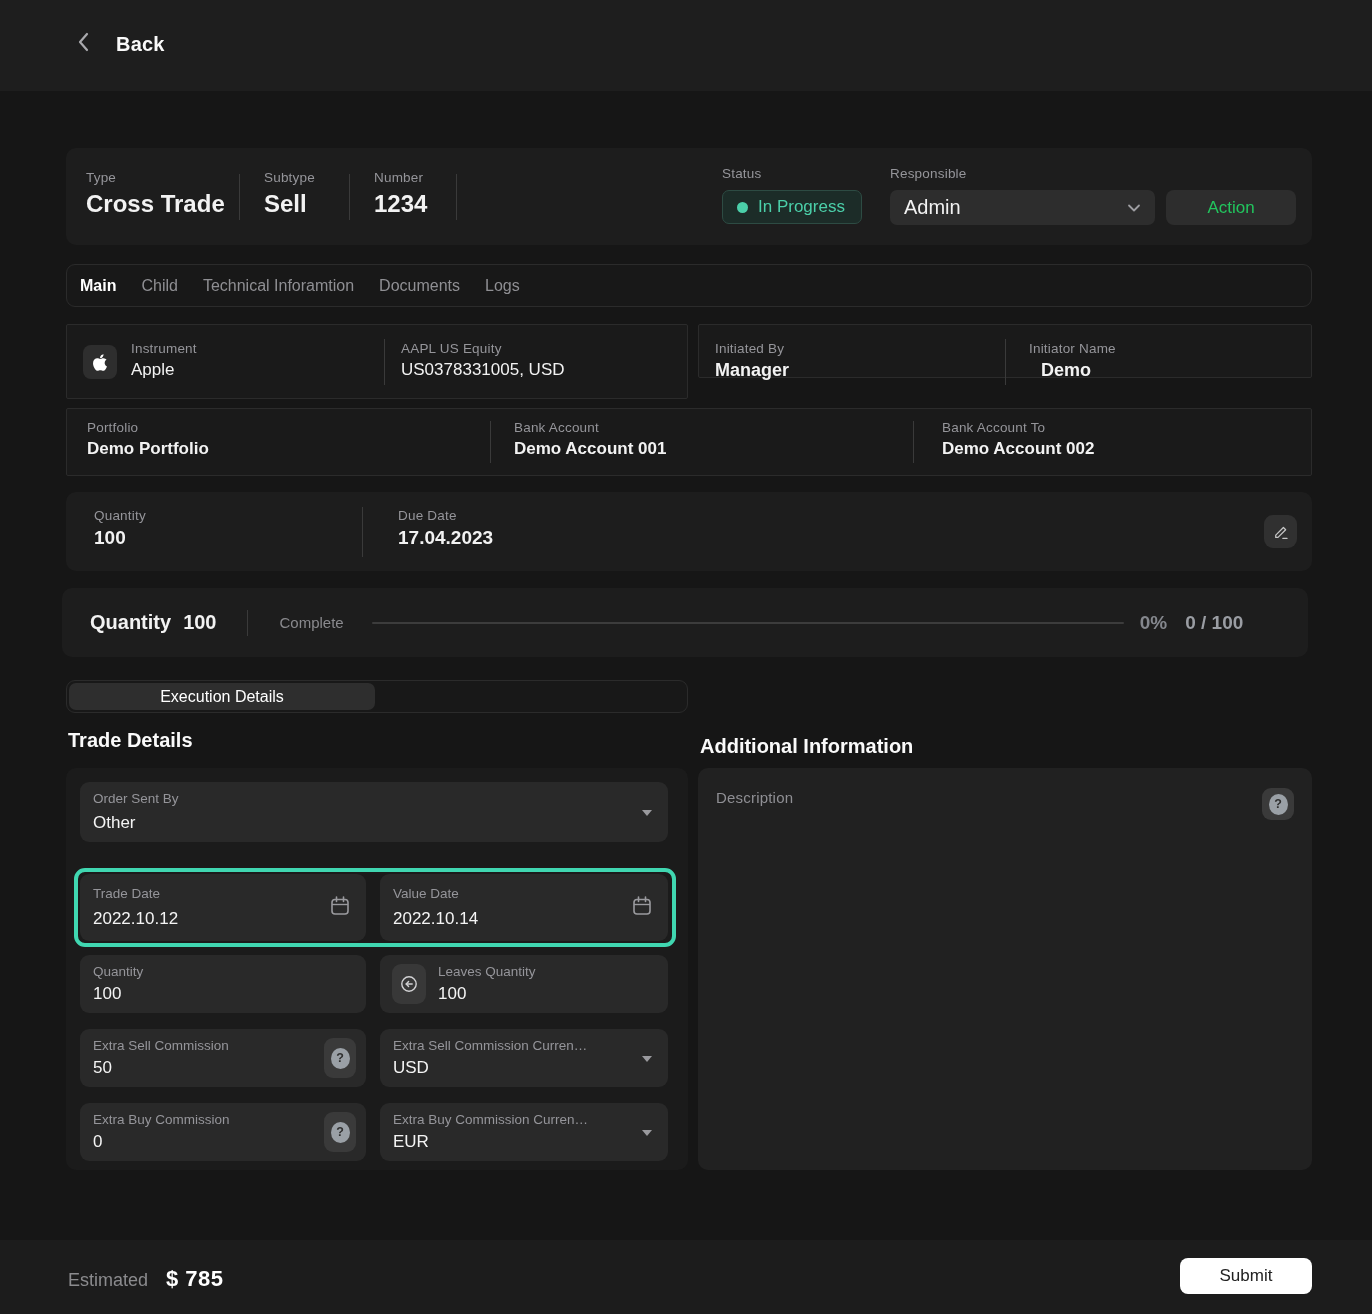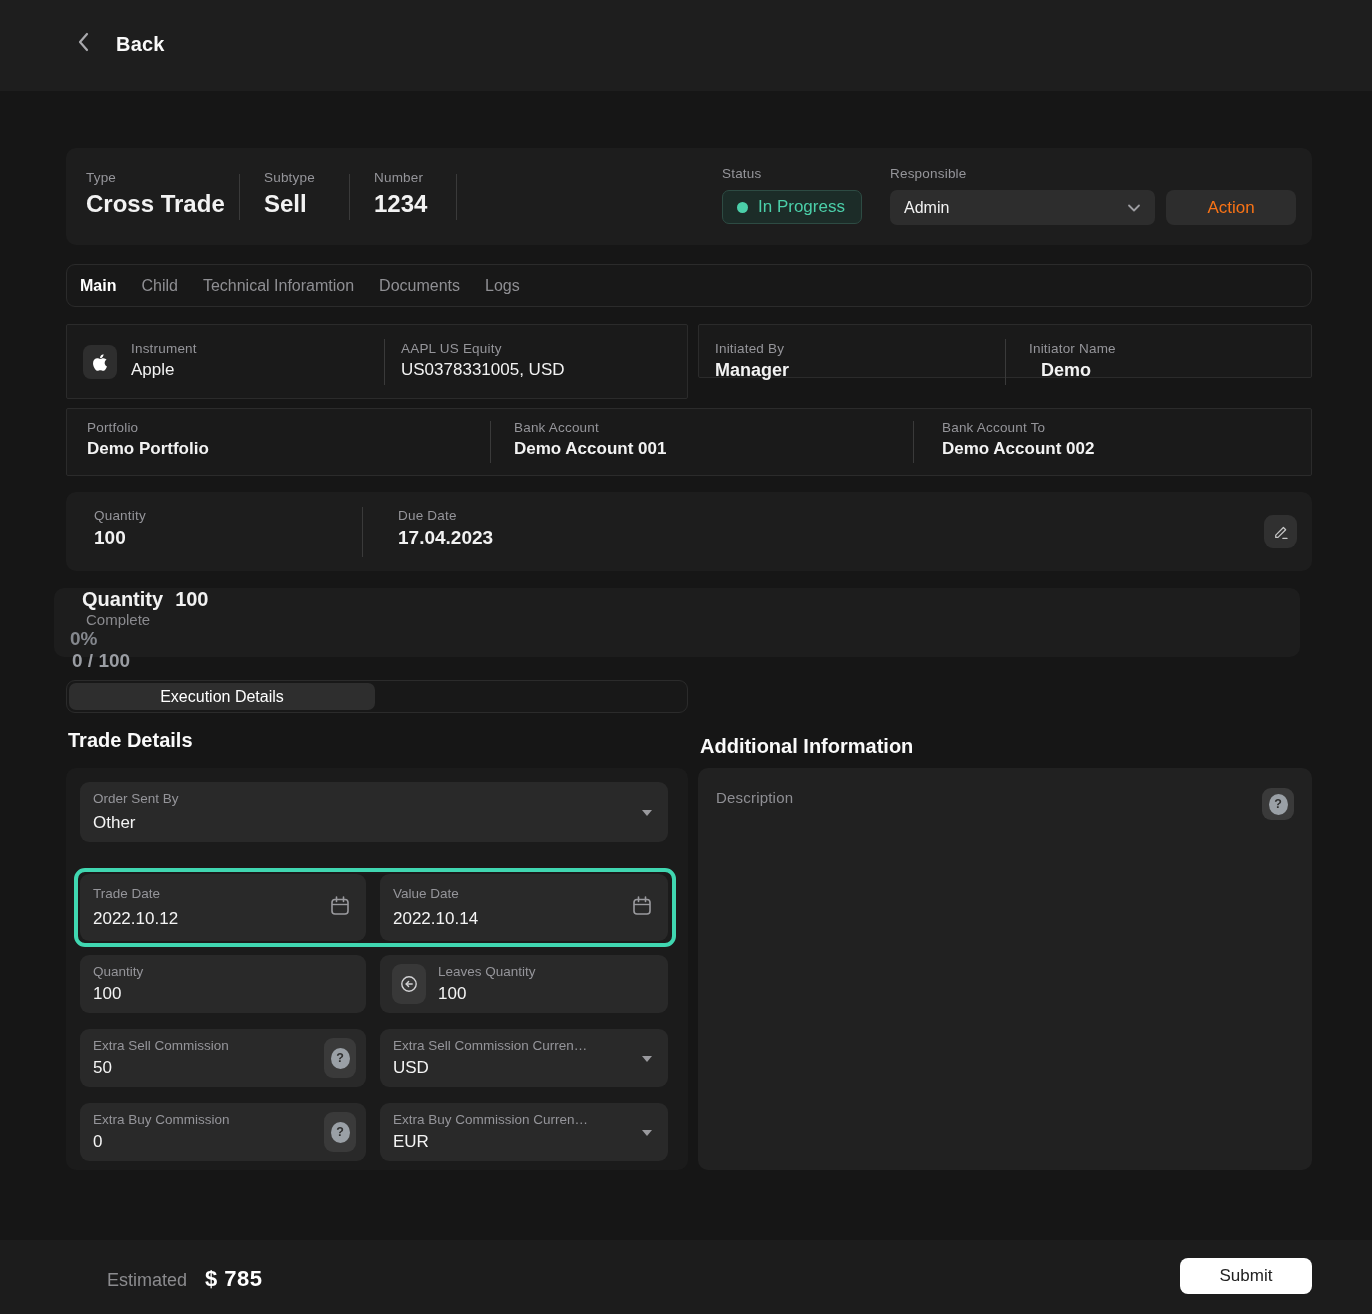--- a/index.html
+++ b/index.html
@@ -27,24 +27,24 @@
   .header-card { left:66px; top:148px; width:1246px; height:97px; }
   .hcol { position:absolute; top:0; }
   .hcol .lbl { position:absolute; top:22px; left:0; white-space:nowrap; }
   .hcol .big { position:absolute; top:42px; left:0; font-size:24px; font-weight:bold; white-space:nowrap; }
   .status-badge { position:absolute; left:656px; top:42px; height:34px; display:flex; align-items:center; gap:10px;
     padding:0 16px 0 14px; background:#1c2c28; border:1px solid #2d4b43; border-radius:7px; }
   .status-dot { width:11px; height:11px; border-radius:50%; background:var(--status-text,#4bcfa9); }
   .status-text { font-size:17px; color:var(--status-text,#4bcfa9); white-space:nowrap; }
   .resp-select { position:absolute; left:824px; top:42px; width:265px; height:35px; background:#2d2d2d;
     border-radius:7px; display:flex; align-items:center; cursor:pointer; }
-  .resp-select .val { margin-left:14px; font-size:16px; }
+  .resp-select .val { margin-left:14px; font-size:20px; }
   .resp-select svg { position:absolute; right:12px; top:9px; }
   .action-btn { position:absolute; left:1100px; top:42px; width:130px; height:35px; background:#2d2d2d;
-    border:none; border-radius:8px; color:#f97316; font-size:17px; font-family:inherit; cursor:pointer; }
+    border:none; border-radius:8px; color:#22c55e; font-size:17px; font-family:inherit; cursor:pointer; }
 
   
   .tabbar { position:absolute; left:66px; top:264px; width:1246px; height:43px; border:1px solid #2b2b2b;
     border-radius:9px; display:flex; align-items:center; padding-left:13px; gap:25px; background:#181818; }
   .tab { font-size:16px; color:#8f8f93; cursor:pointer; white-space:nowrap; }
   .tab.active { color:#ffffff; font-weight:bold; }
 
   
   .inst-card { left:66px; top:324px; width:622px; height:75px; }
   .init-card { left:698px; top:324px; width:614px; height:54px; }
@@ -55,21 +55,21 @@
   .pair .v { display:block; margin-top:4px; font-size:17px; color:#f2f2f2; }
   .pair .v.bold { font-weight:bold; font-size:18px; }
 
   .portfolio-card { left:66px; top:408px; width:1246px; height:68px; }
 
   .qty-card { left:66px; top:492px; width:1246px; height:79px; }
   .edit-btn { position:absolute; left:1198px; top:23px; width:33px; height:33px; background:#303030;
     border:none; border-radius:9px; display:flex; align-items:center; justify-content:center; cursor:pointer; }
 
   
-  .progress-card { left:54px; top:588px; width:1246px; height:69px; display:flex; align-items:flex-start;flex-direction:column; }
+  .progress-card { left:62px; top:588px; width:1246px; height:69px; display:flex; align-items:center; }
   .pg-title { margin-left:28px; font-size:20px; font-weight:bold; white-space:nowrap; }
   .pg-title .n { margin-left:12px; }
   .pg-div { width:1px; height:26px; background:#3a3a3a; margin-left:30px; }
   .pg-complete { margin-left:32px; font-size:15px; color:#8a8a8e; }
   .pg-track { margin-left:28px; width:752px; height:2px; background:#3c3c3c; border-radius:2px; position:relative; }
   .pg-fill { position:absolute; left:0; top:0; height:100%; background:var(--accent,#40d7b1); border-radius:2px; }
   .pg-pct { margin-left:16px; font-size:19px; font-weight:bold; color:#84878d; }
   .pg-ratio { margin-left:18px; font-size:19px; font-weight:bold; color:#9a9da3; }
 
   
@@ -111,21 +111,21 @@
   .help-btn { position:absolute; right:10px; top:50%; transform:translateY(-50%); width:32px; height:40px;
     background:#3a3a3a; border:none; border-radius:9px; display:flex; align-items:center; justify-content:center; cursor:pointer; }
   .help-glyph { width:19px; height:21px; border-radius:50%; background:#9aa0a6; color:#2f2f2f;
     font-size:12.5px; font-weight:bold; display:flex; align-items:center; justify-content:center; }
   .addl-help { position:absolute; right:18px; top:20px; width:32px; height:32px; transform:none; }
   .lq-iconbox { position:absolute; left:12px; top:9px; width:34px; height:40px; background:#383838;
     border-radius:9px; display:flex; align-items:center; justify-content:center; }
 
   
   .footer { position:absolute; left:0; top:1240px; width:1372px; height:74px; background:#1c1c1c; }
-  .estimated { position:absolute; left:68px; top:26px; display:flex; align-items:baseline;margin-left:39px; }
+  .estimated { position:absolute; left:68px; top:26px; display:flex; align-items:baseline; }
   .est-label { font-size:18px; color:#8b8b8e; }
   .est-cur { margin-left:18px; font-size:22px; font-weight:bold; color:#ffffff; }
   .est-amt { margin-left:7px; font-size:22px; font-weight:bold; color:#ffffff; letter-spacing:.5px; }
   .submit-btn { position:absolute; left:1180px; top:18px; width:132px; height:36px; background:#ffffff;
     border:none; border-radius:8px; color:#222222; font-size:17px; font-family:inherit; cursor:pointer; }
 </style>
 </head>
 <body>
 
 <div class="screen">

